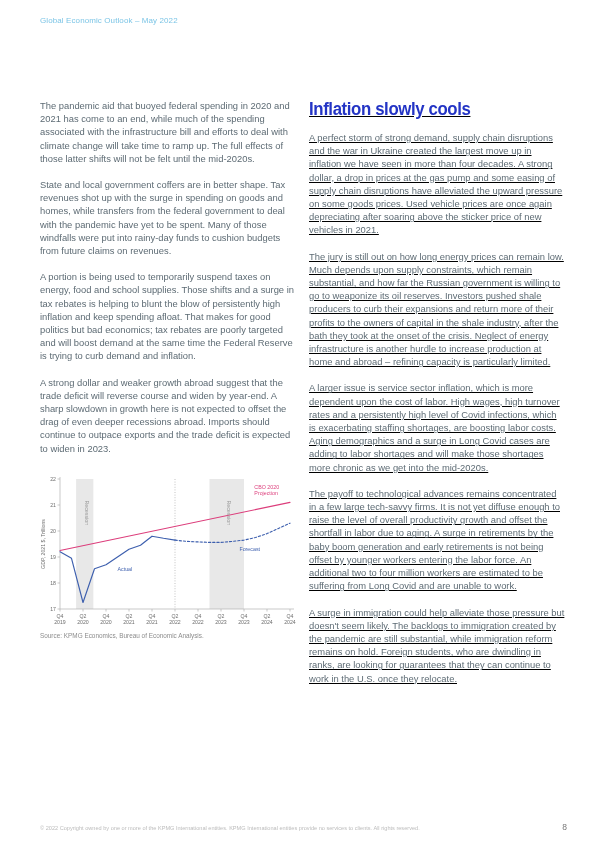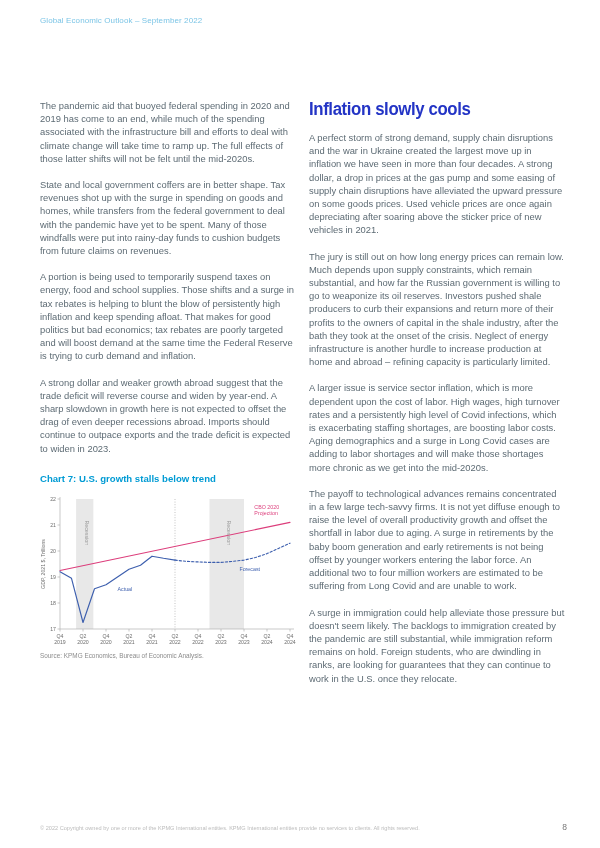--- a/index.html
+++ b/index.html
@@ -9,21 +9,21 @@
   }
   .header{
     position:absolute;top:16px;left:40px;
     font-size:8px;color:#7cc5e6;letter-spacing:.1px;
   }
   .columns{
     position:absolute;top:99px;left:40px;width:525px;
     display:flex;gap:13px;
   }
   .col-left{flex:0 0 256px;width:256px;}
-  .col-right{flex:1;min-width:0;}
+  .col-right{flex:1;min-width:0;text-decoration:underline;}
   p.body{
     margin:0 0 13px 0;
     font-size:9.4px;line-height:13.2px;color:#5d6b74;
   }
   .section-heading{
     margin:0 0 11px 0;
     font-size:17.5px;font-weight:700;letter-spacing:-0.4px;
     color:#2334c5;transform:scaleX(.96);transform-origin:left;
   }
   .chart-block{margin-top:18px;}
@@ -39,32 +39,31 @@
     display:flex;justify-content:space-between;align-items:baseline;
   }
   .copyright{font-size:5.6px;color:#bcbcbc;}
   .page-number{font-size:8.5px;color:#777777;}
 </style>
 </head>
 <body>
 
 <div class="page">
 
-  <div class="header">Global Economic Outlook – September 2022</div>
+  <div class="header">Global Economic Outlook – May 2022</div>
 
   <div class="columns">
 
     <div class="col-left">
-      <p class="body">The pandemic aid that buoyed federal spending in 2020 and 2019 has come to an end, while much of the spending associated with the infrastructure bill and efforts to deal with climate change will take time to ramp up. The full effects of those latter shifts will not be felt until the mid-2020s.</p>
+      <p class="body">The pandemic aid that buoyed federal spending in 2020 and 2021 has come to an end, while much of the spending associated with the infrastructure bill and efforts to deal with climate change will take time to ramp up. The full effects of those latter shifts will not be felt until the mid-2020s.</p>
       <p class="body">State and local government coffers are in better shape. Tax revenues shot up with the surge in spending on goods and homes, while transfers from the federal government to deal with the pandemic have yet to be spent. Many of those windfalls were put into rainy-day funds to cushion budgets from future claims on revenues.</p>
       <p class="body">A portion is being used to temporarily suspend taxes on energy, food and school supplies. Those shifts and a surge in tax rebates is helping to blunt the blow of persistently high inflation and keep spending afloat. That makes for good politics but bad economics; tax rebates are poorly targeted and will boost demand at the same time the Federal Reserve is trying to curb demand and inflation.</p>
       <p class="body">A strong dollar and weaker growth abroad suggest that the trade deficit will reverse course and widen by year-end. A sharp slowdown in growth here is not expected to offset the drag of even deeper recessions abroad. Imports should continue to outpace exports and the trade deficit is expected to widen in 2023.</p>
 
       <div class="chart-block">
-        <div class="chart-title">Chart 7: U.S. growth stalls below trend</div>
         <svg id="chart-svg" class="chart-svg" width="257" height="154" viewBox="0 0 257 154" xmlns="http://www.w3.org/2000/svg">
             <rect x="36.1" y="6" width="17.25" height="130" fill="#e8e8e8"></rect>
             <rect x="169.5" y="6" width="34.5" height="130" fill="#e8e8e8"></rect>
             <line x1="135" y1="6" x2="135" y2="136" stroke="#9b9b9b" stroke-width="0.6" stroke-dasharray="1,1.6"></line>
             <line x1="20" y1="4" x2="20" y2="136" stroke="#b3b3b3" stroke-width="0.7"></line>
             <line x1="20" y1="136" x2="254" y2="136" stroke="#b3b3b3" stroke-width="0.7"></line>
             <line x1="17.5" y1="136" x2="20" y2="136" stroke="#b3b3b3" stroke-width="0.7"></line>
             <text x="16" y="137.9" text-anchor="end" font-size="5.2" fill="#6e6e6e">17</text>
             <line x1="17.5" y1="110" x2="20" y2="110" stroke="#b3b3b3" stroke-width="0.7"></line>
             <text x="16" y="111.9" text-anchor="end" font-size="5.2" fill="#6e6e6e">18</text>

